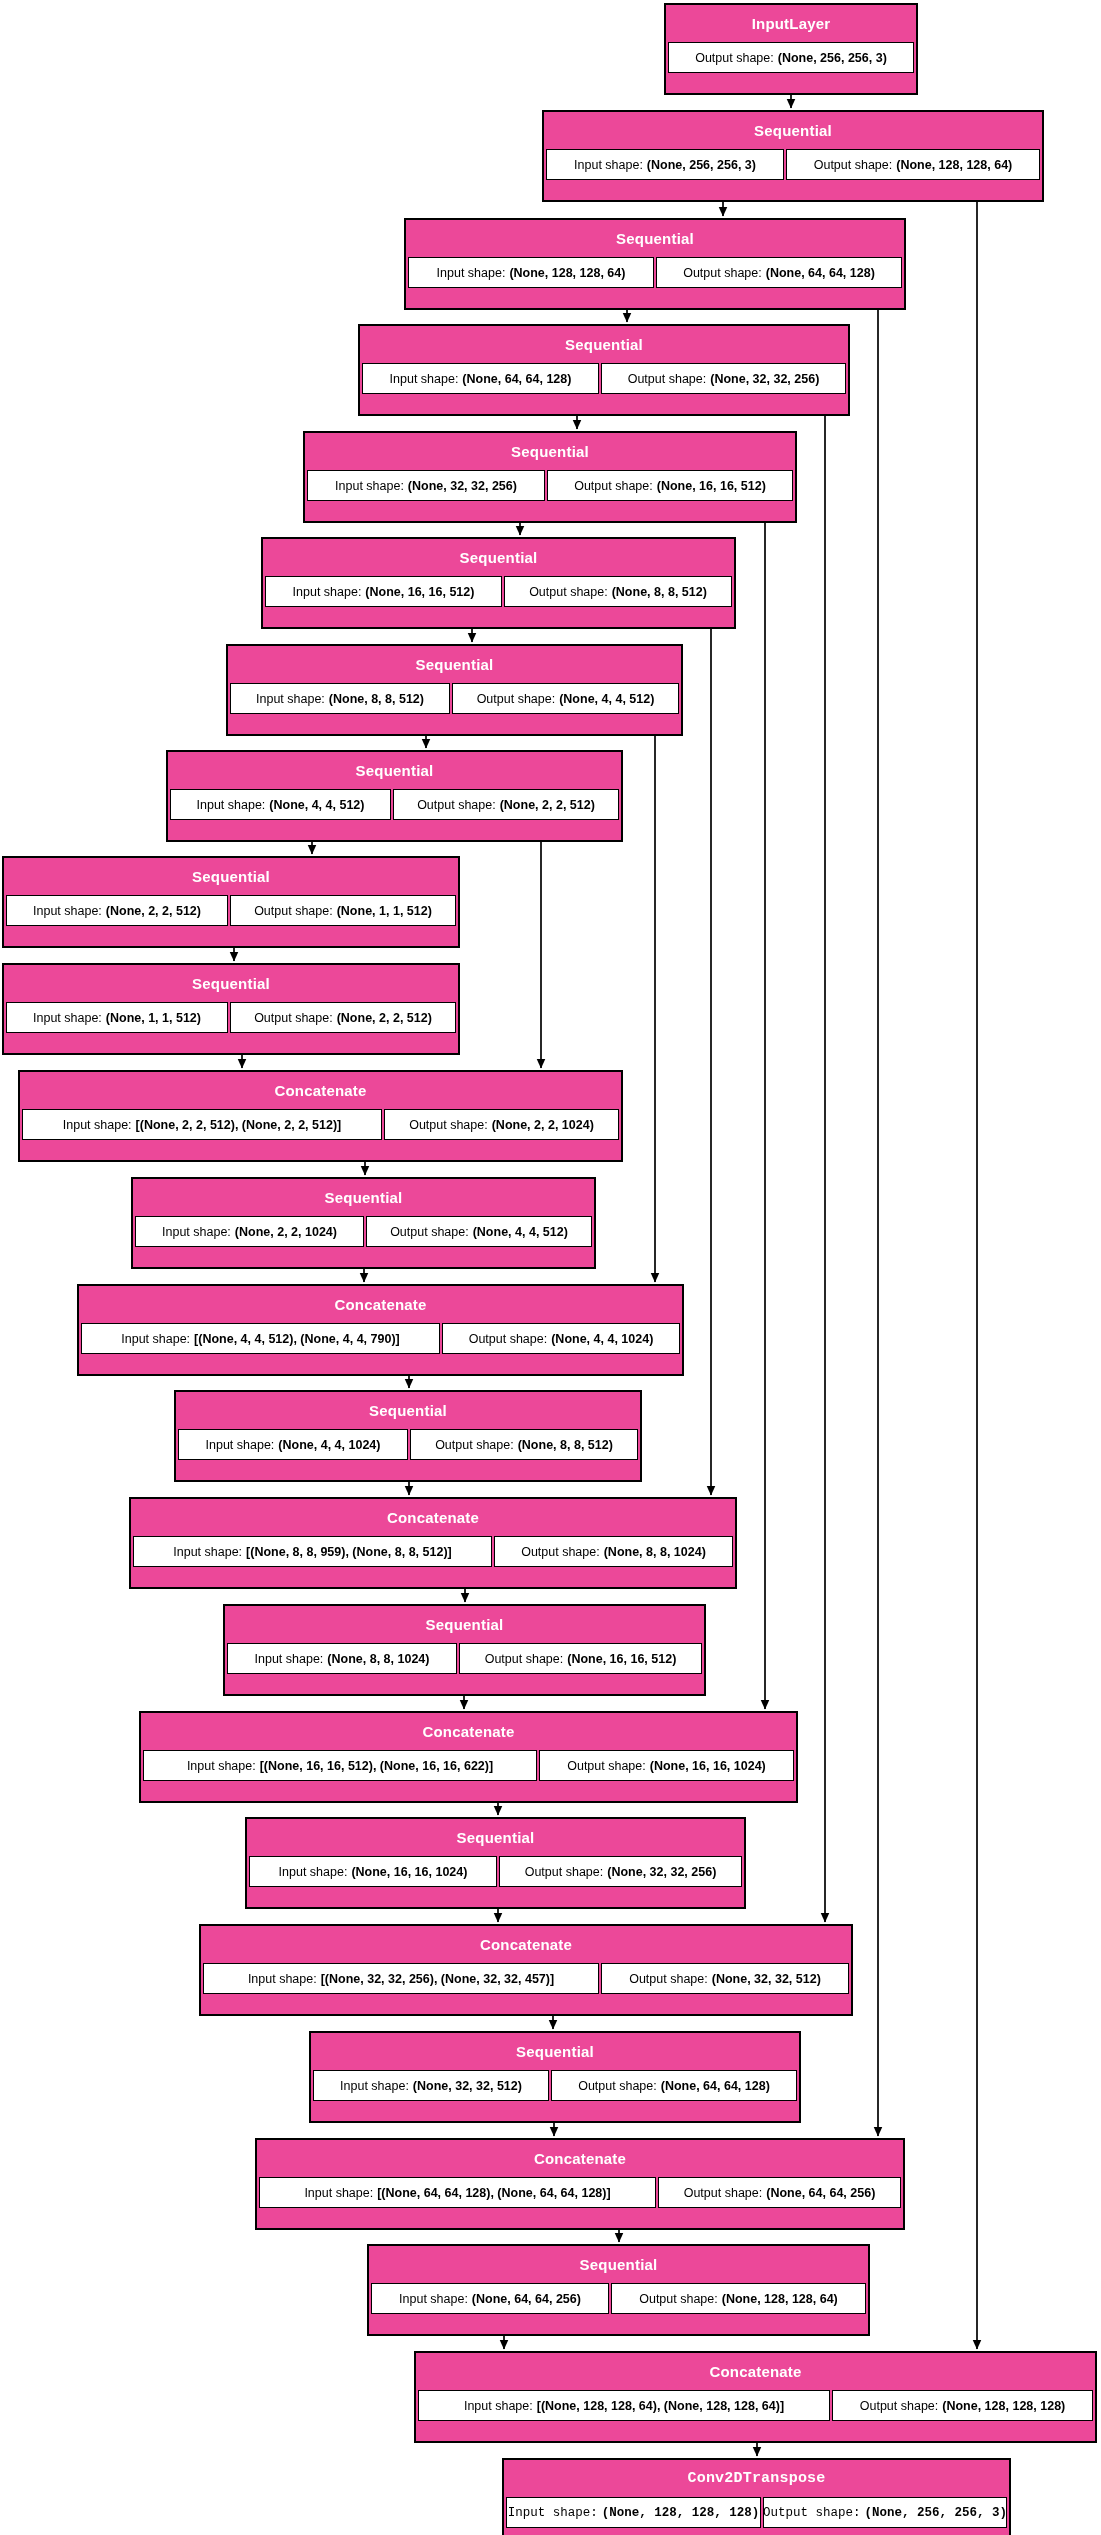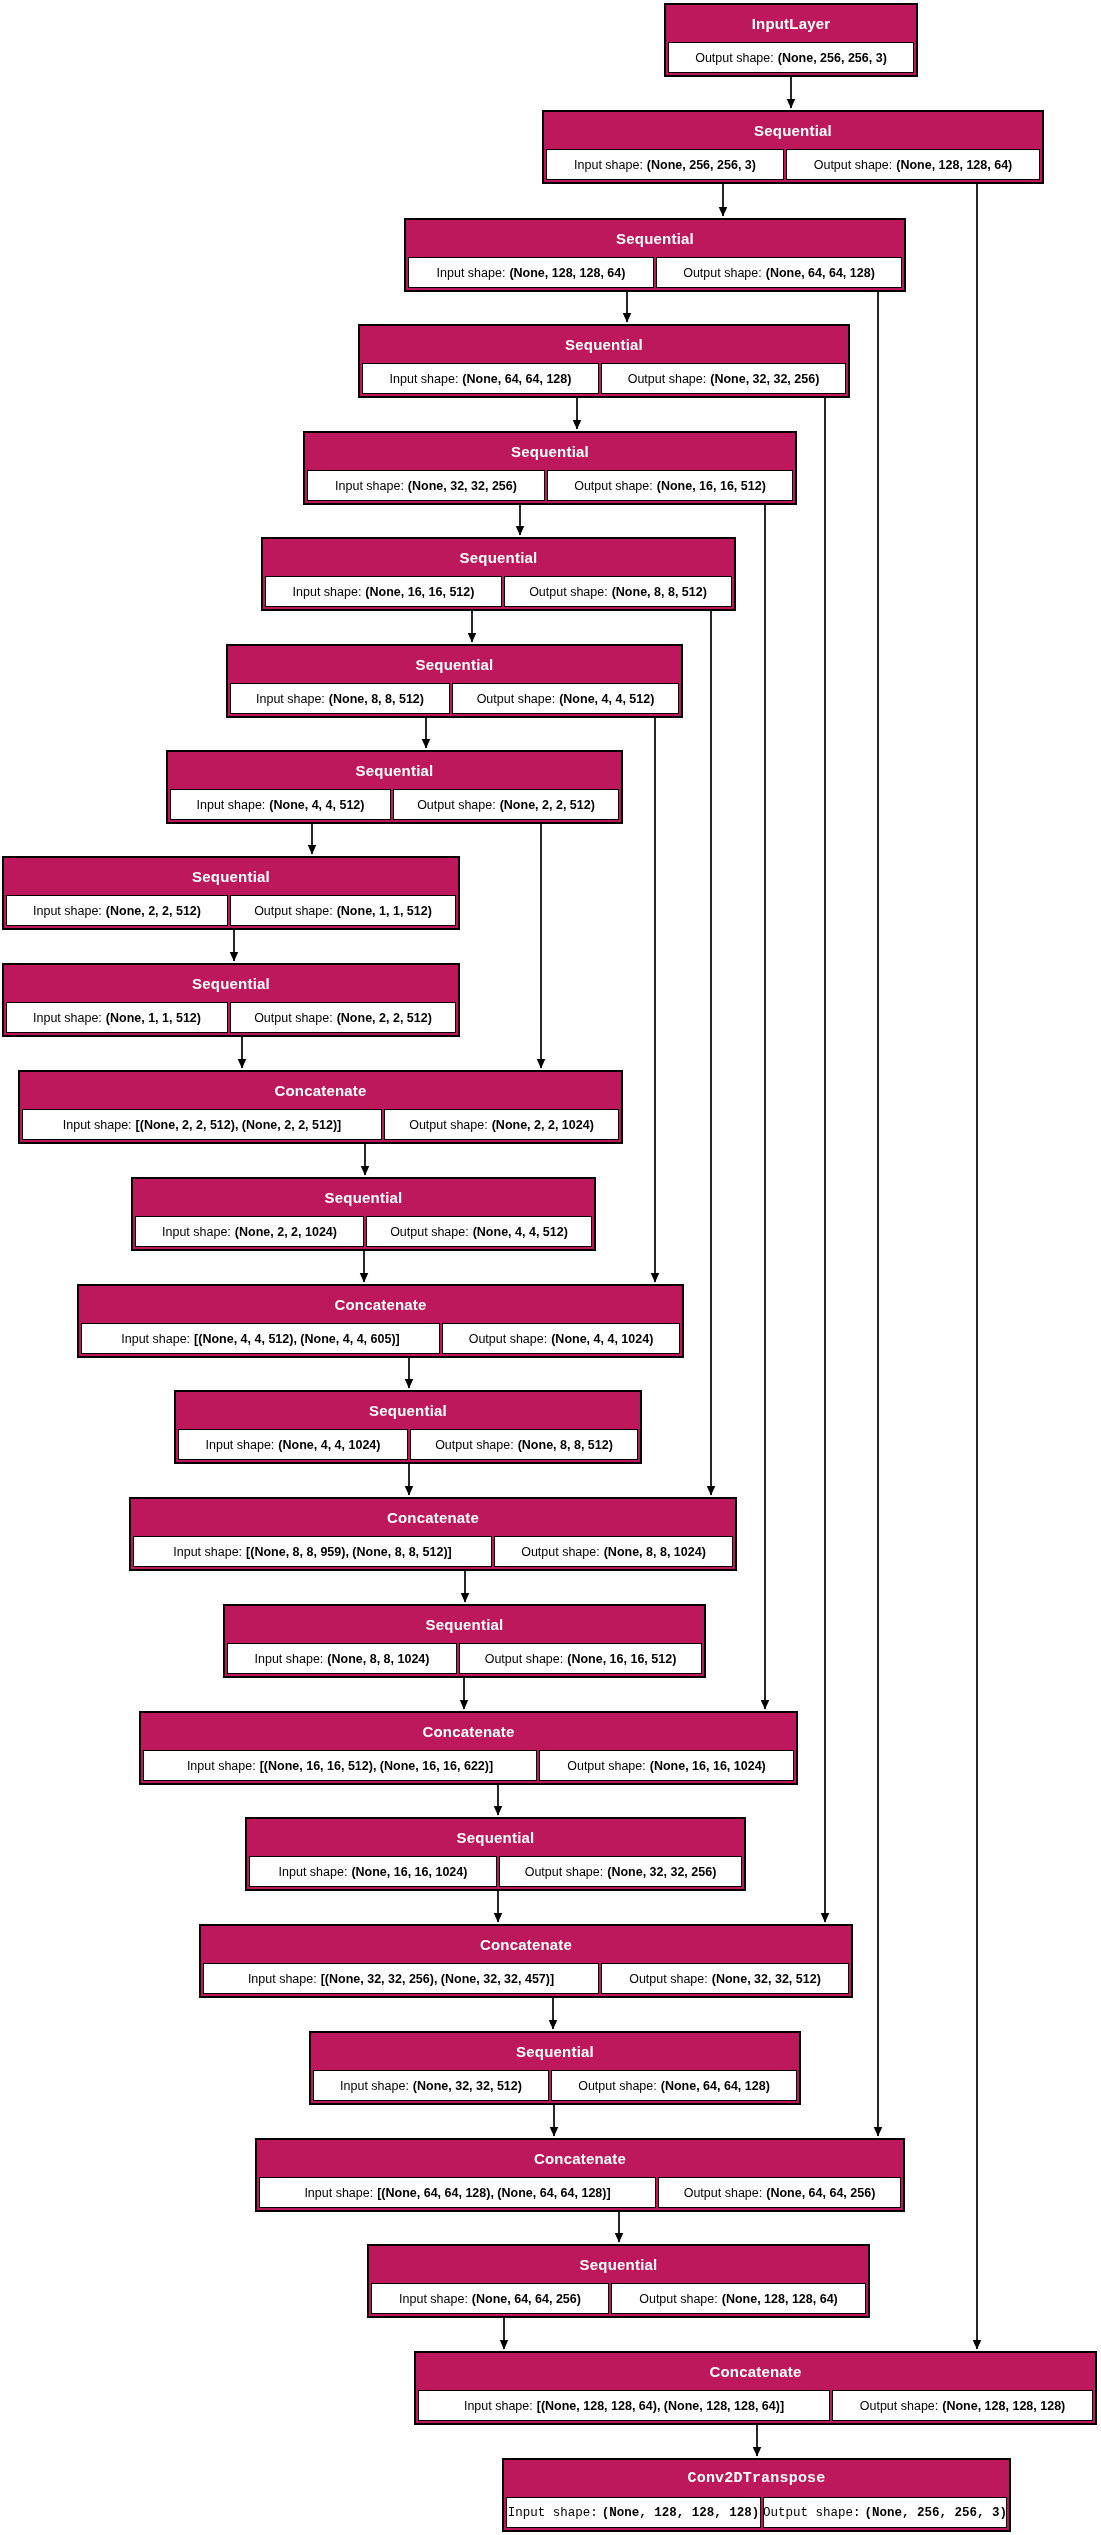--- a/index.html
+++ b/index.html
@@ -7,24 +7,24 @@
     position:relative;
     width:1101px;height:2535px;
     background:#ffffff;
     font-family:"Liberation Sans","DejaVu Sans",sans-serif;
     overflow:hidden;
   }
   #edges{position:absolute;left:0;top:0;z-index:1;}
   .node{
     position:absolute;
     z-index:2;
-    background:#be185d;
+    background:#ec4899;
     border:2px solid #000000;
     box-sizing:border-box;
-    height:74px;
+    height:92px;
   }
   .node-title{
     height:37px;
     display:flex;align-items:center;justify-content:center;
     color:#ffffff;
     font-size:15px;
     font-weight:bold;
     letter-spacing:.2px;
   }
   .cells{
@@ -260,21 +260,21 @@
         <span class="val">(None, 4, 4, 512)</span>
       </div>
     </div>
   </div>
 
   <div class="node" style="left:77px;top:1284px;width:607px;">
     <div class="node-title">Concatenate</div>
     <div class="cells">
       <div class="cell" style="flex:0 0 359px;">
         <span>Input shape:</span>
-        <span class="val">[(None, 4, 4, 512), (None, 4, 4, 605)]</span>
+        <span class="val">[(None, 4, 4, 512), (None, 4, 4, 790)]</span>
       </div>
       <div class="cell grow">
         <span>Output shape:</span>
         <span class="val">(None, 4, 4, 1024)</span>
       </div>
     </div>
   </div>
 
   <div class="node" style="left:174px;top:1390px;width:468px;">
     <div class="node-title">Sequential</div>

